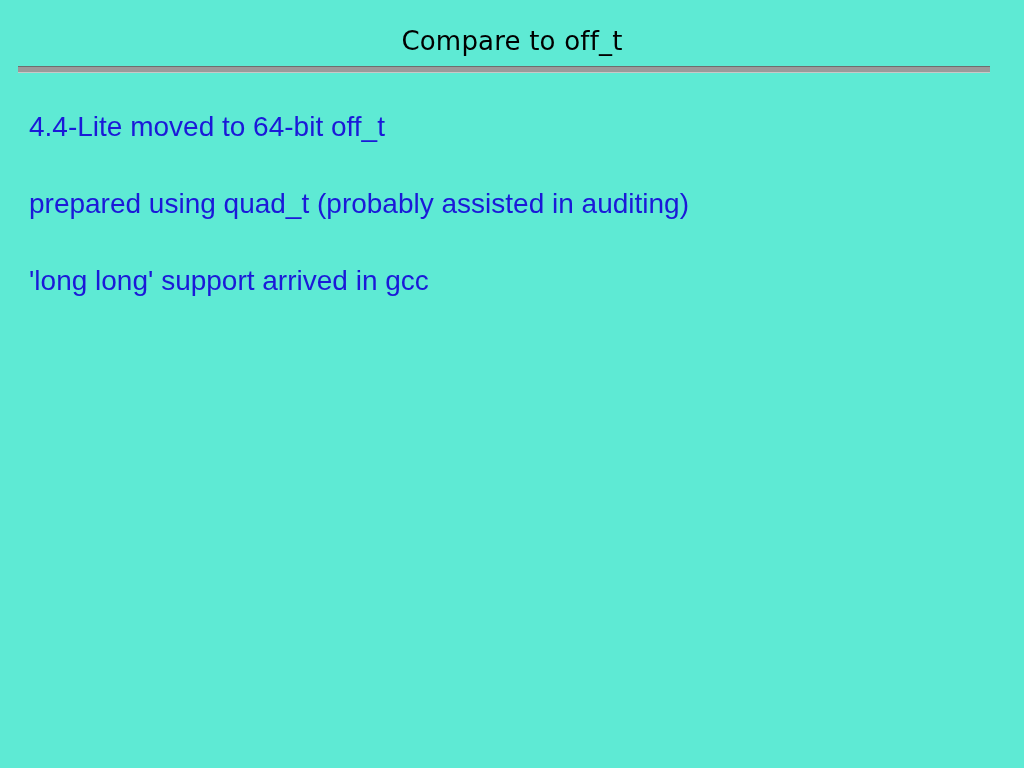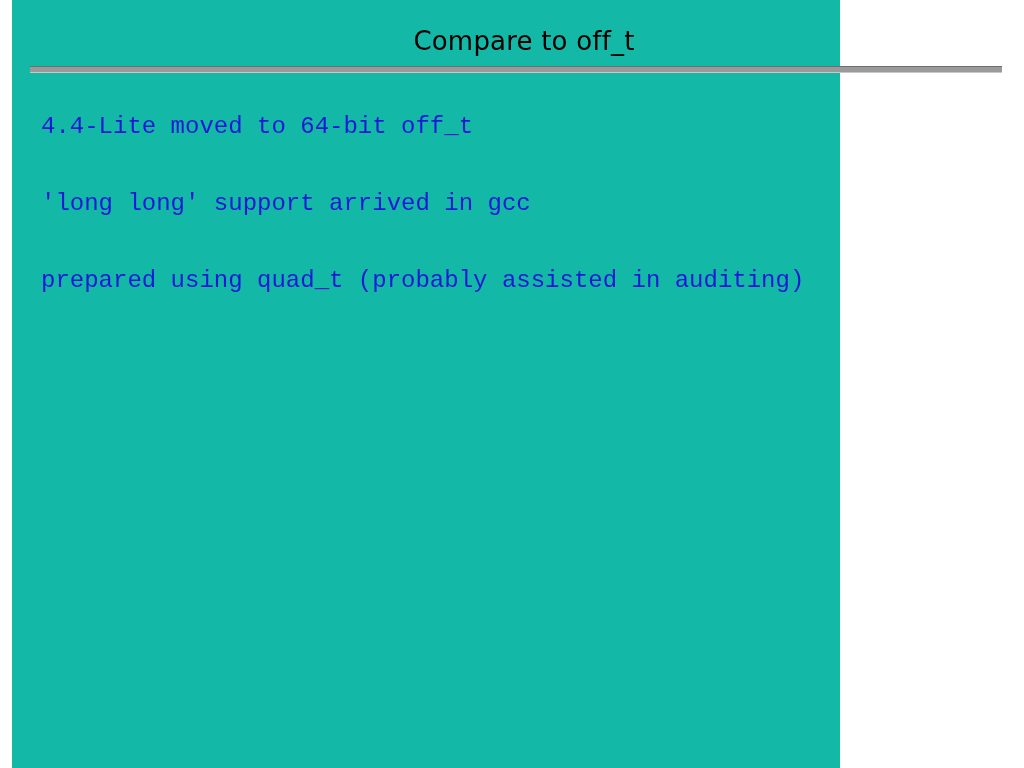--- a/index.html
+++ b/index.html
@@ -10,24 +10,23 @@
   body {
     width: 1024px;
     height: 768px;
     font-family: "DejaVu Sans", sans-serif;
     overflow: hidden;
     position: relative;
   }
   .slide {
     position: absolute;
     top: 0; left: 0;
-    width: 828px;
+    width: 1024px;
     height: 768px;
-    background: #14b8a6;
-    margin-left: 12px;
+    background: #5eead4;
   }
   .slide-title {
     position: absolute;
     top: 26px;
     left: 0;
     width: 1024px;
     text-align: center;
     font-size: 26px;
     color: #000000;
     font-family: "DejaVu Sans", sans-serif;
@@ -44,39 +43,39 @@
     border-top: 1px solid #6e6e6e;
     border-bottom: 1px solid #c8c8c8;
   }
   .body-list {
     position: absolute;
     top: 112px;
     left: 29px;
     width: 960px;
   }
   .body-line {
-    font-size: 24px;
+    font-size: 28px;
     line-height: 30px;
     color: #1b19d8;
-    font-family: Liberation Mono, monospace;
+    font-family: Liberation Sans, sans-serif;
     margin-bottom: 47px;
     white-space: nowrap;
   }
   .body-line:last-child {
     margin-bottom: 0;
   }
 </style>
 </head>
 <body>
 
 <div class="slide">
 
   <div class="slide-title">Compare to off_t</div>
 
   <div class="title-rule"></div>
 
   <div class="body-list">
     <div class="body-line">4.4-Lite moved to 64-bit off_t</div>
+    <div class="body-line">prepared using quad_t (probably assisted in auditing)</div>
     <div class="body-line">'long long' support arrived in gcc</div>
-    <div class="body-line">prepared using quad_t (probably assisted in auditing)</div>
   </div>
 
 </div>
 
 </body></html>

